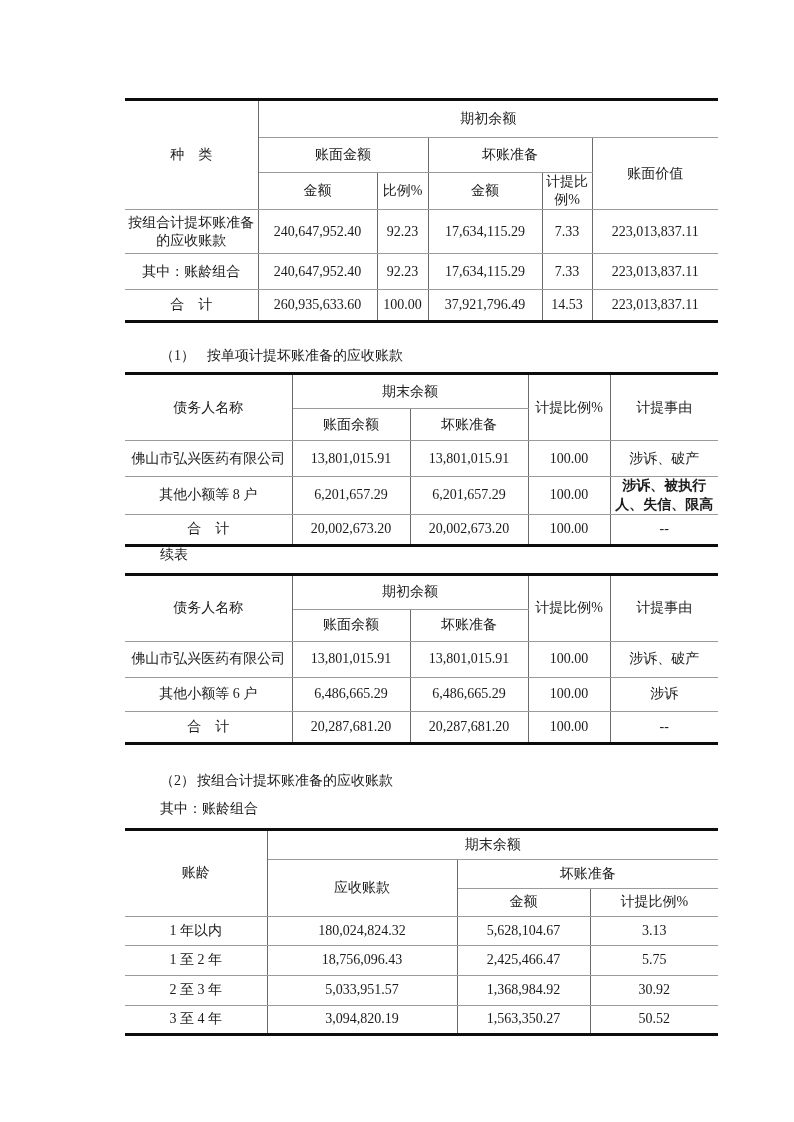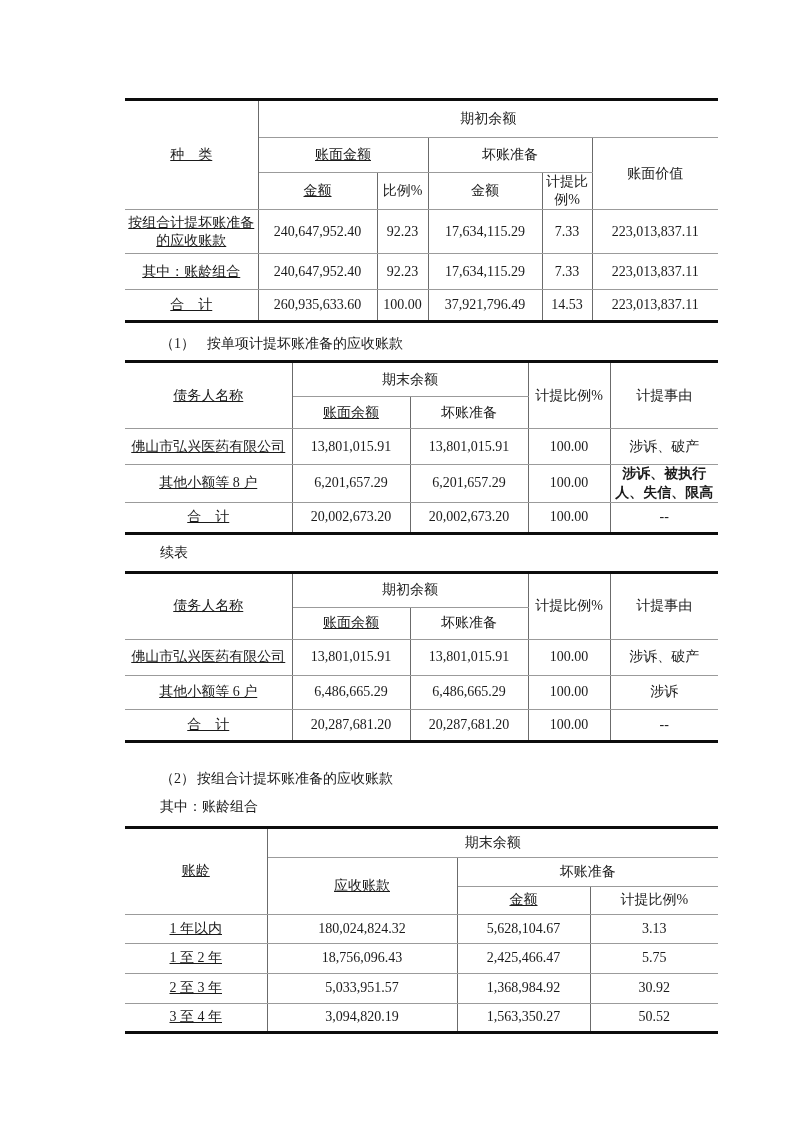--- a/index.html
+++ b/index.html
@@ -26,21 +26,21 @@
   table.doc td {
     text-align: center;
     vertical-align: middle;
     border-top: 1px solid #9b9b9b;
     border-bottom: 1px solid #9b9b9b;
     border-left: 1px solid #6b6b6b;
     border-right: 1px solid #6b6b6b;
     padding: 0 2px;
     line-height: 1.3;
   }
-  table.doc tr td:first-child { border-left: none; text-decoration: underline; }
+  table.doc tr td:first-child { border-left: none; }
   table.doc tr td:last-child  { border-right: none; }
 
   .num  { text-align: right; padding-right: 7px; white-space: nowrap; }
   .num8 { text-align: right; padding-right: 8px; white-space: nowrap; }
   .lft  { text-align: left; padding-left: 8px; white-space: nowrap; }
   .cat-wrap {
     text-align: left;
     padding: 2px 13px 2px 8px;
     word-break: break-all;
     line-height: 1.5;
@@ -48,25 +48,25 @@
   }
   .reason-wrap {
     padding: 2px 4px;
     word-break: break-all;
     line-height: 1.45;
     white-space: normal;
     font-weight: bold;
   }
   .tight { padding: 1px 2px; line-height: 1.25; word-break: break-all; }
 
-  .section-title { margin-top: 13px; padding-left: 35px; font-size: 14px; line-height: 16px; height: 16px; }
+  .section-title { margin-top: 25px; padding-left: 35px; font-size: 14px; line-height: 16px; height: 16px; }
   .section-title .marker1 { margin-right: 12px; }
   .section-title .marker2 { margin-right: 2px; }
   .sub-label { margin-top: 12px; padding-left: 35px; font-size: 14px; line-height: 16px; height: 16px; }
-  .continued-label { margin-top: 10px; padding-left: 35px; font-size: 14px; line-height: 16px; height: 16px; }
+  .continued-label { margin-top: 0; padding-left: 35px; font-size: 14px; line-height: 16px; height: 16px; }
   .spacer-t2 { height: 8px; }
   .spacer-t3 { height: 10px; }
   .spacer-t4 { height: 11px; }
   .page-number { margin-top: 16px; text-align: center; font-size: 13px; line-height: 16px; }
 </style>
 </head>
 <body>
 
 <div class="page">
   <div class="content">

